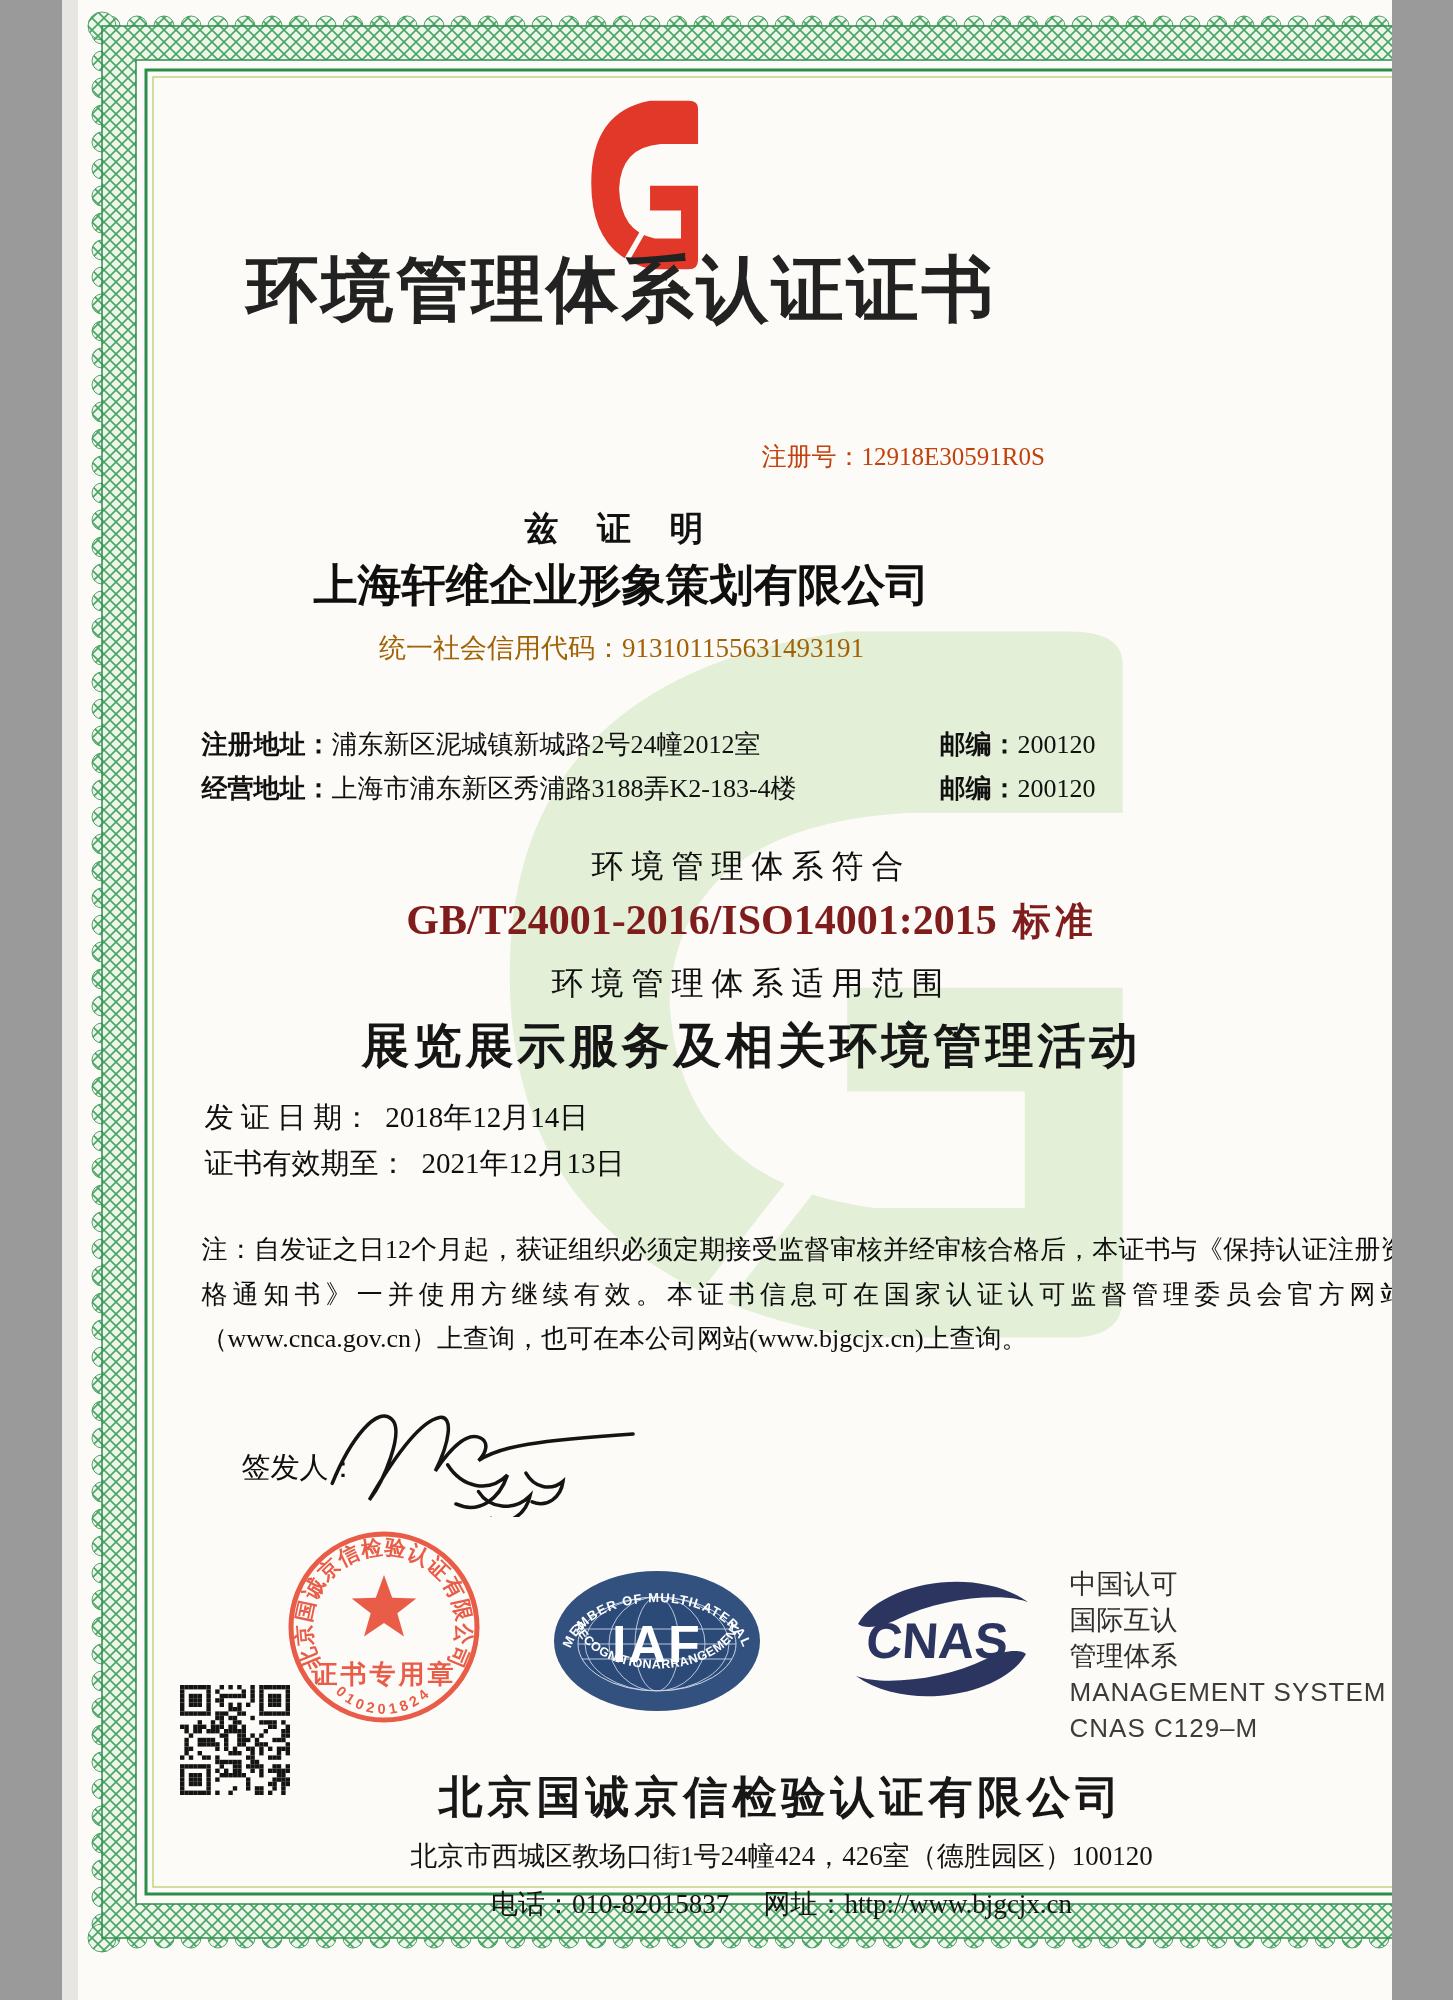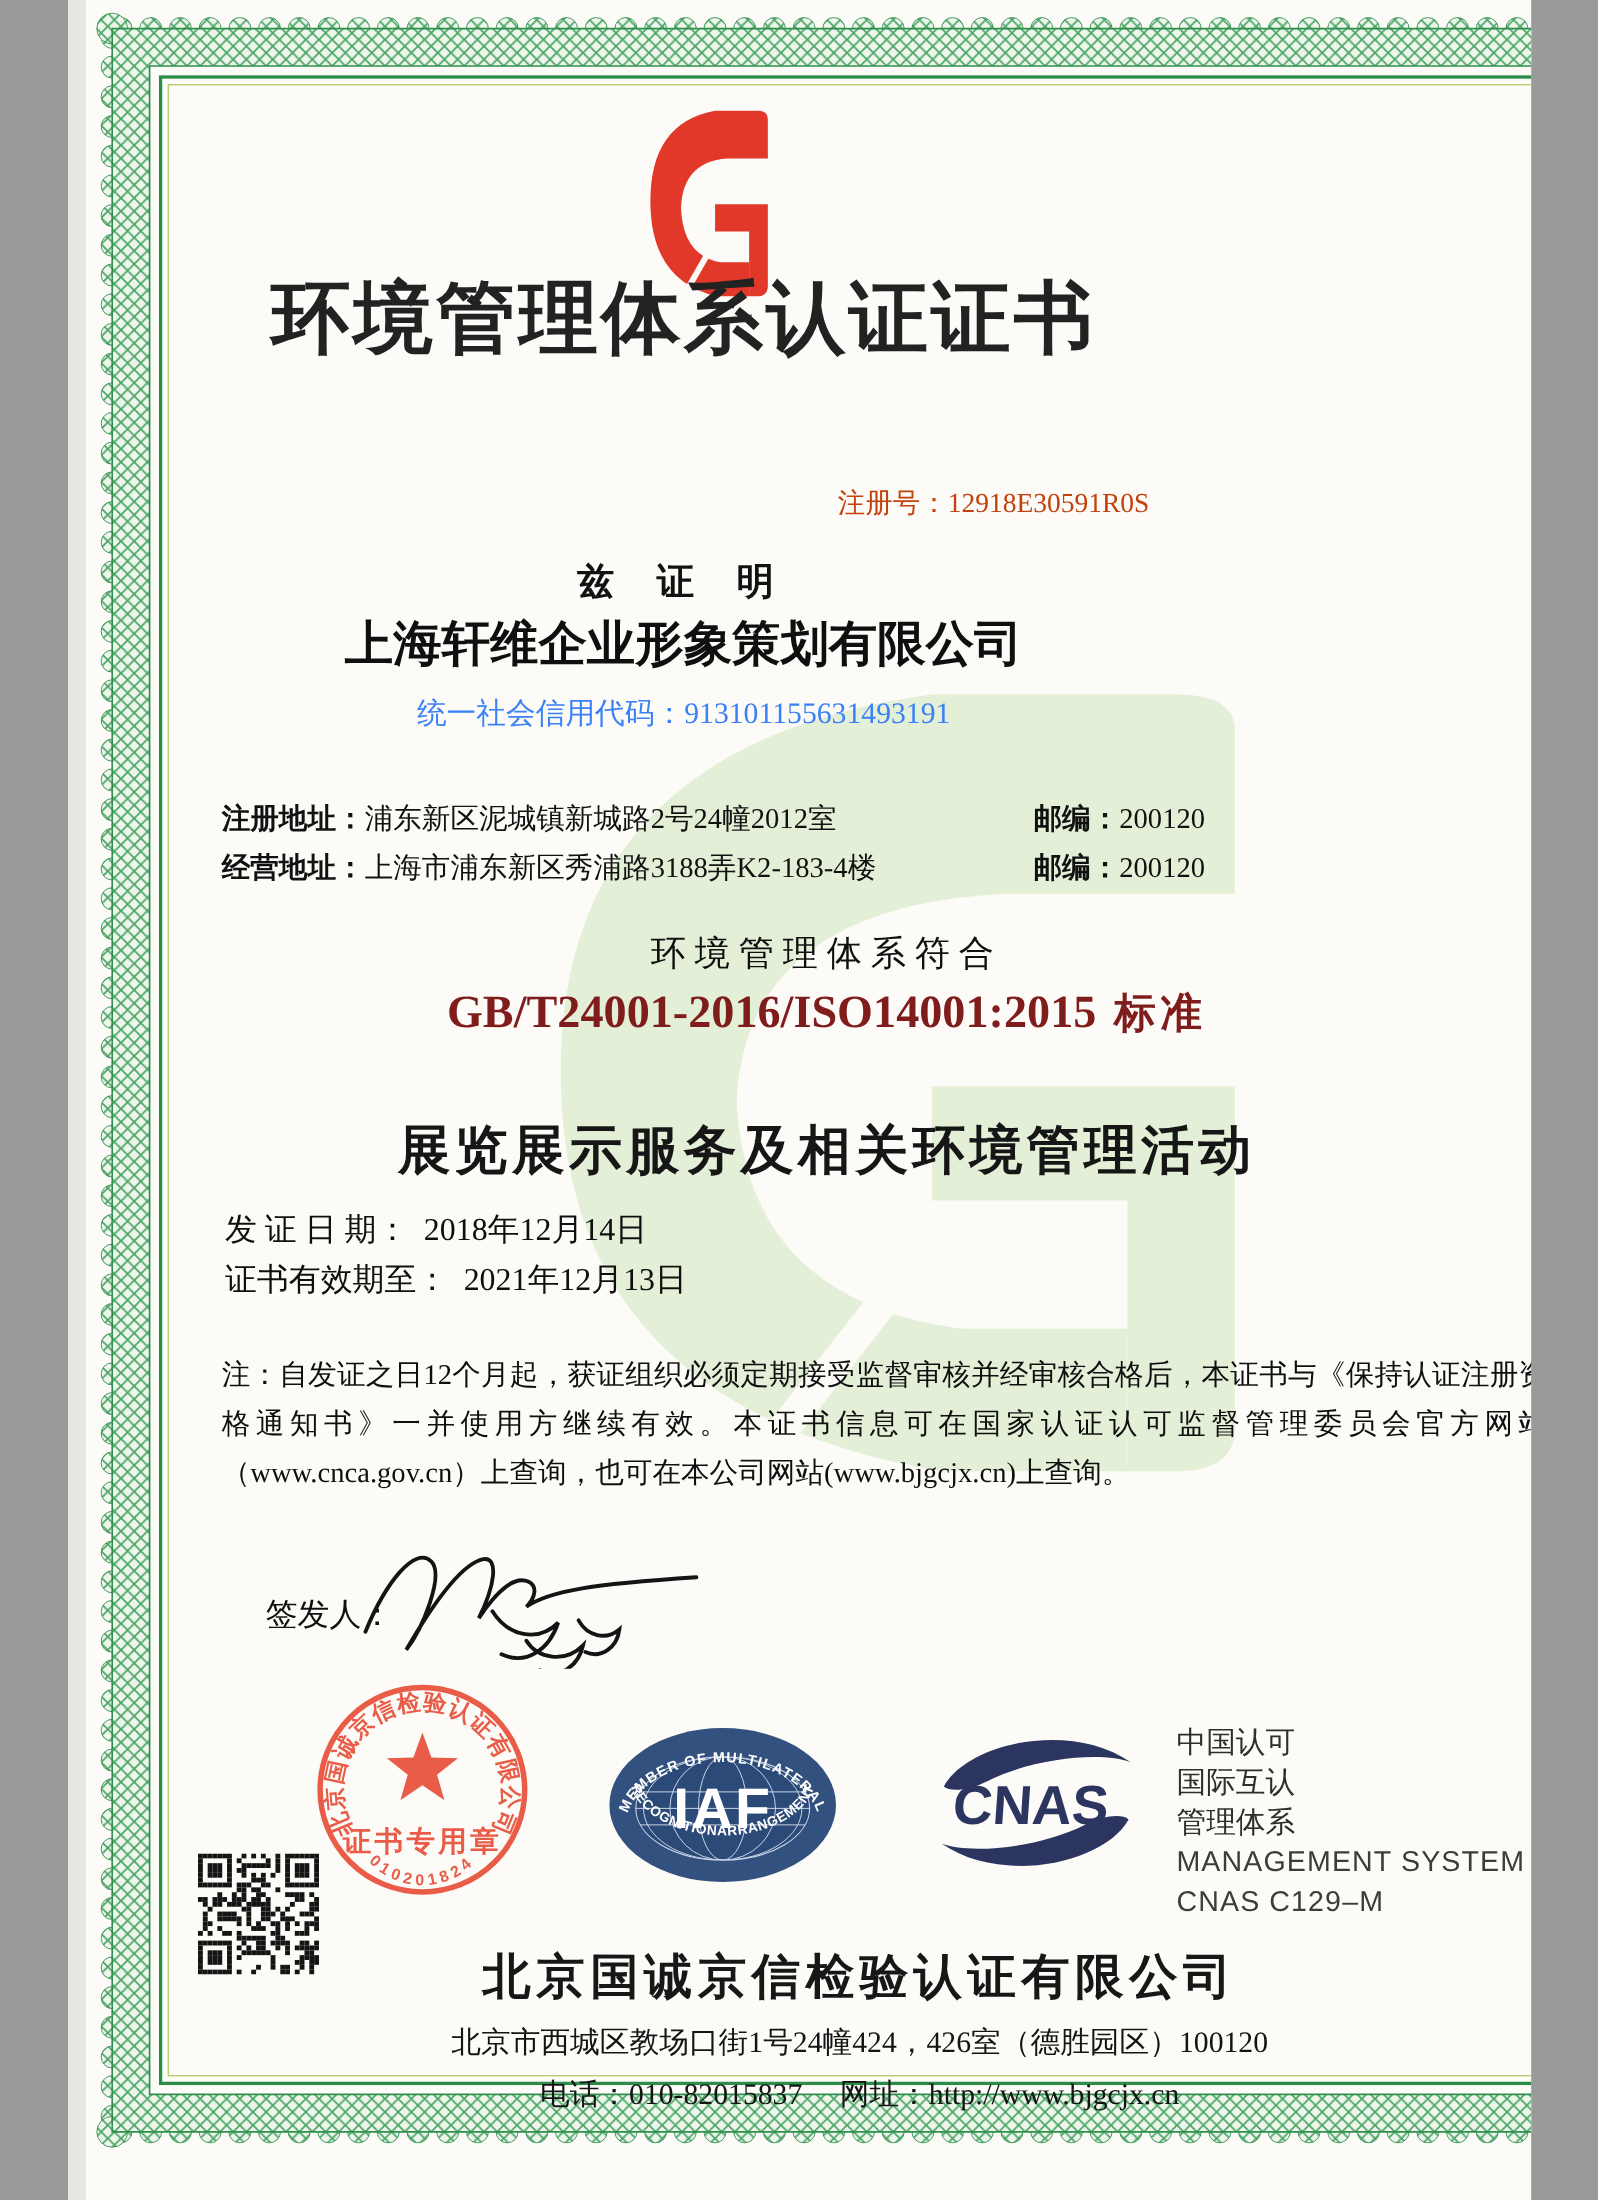--- a/index.html
+++ b/index.html
@@ -6,21 +6,21 @@
   .page{position:relative;width:1330px;height:2000px;background:#fcfbf7;margin:0 auto;overflow:hidden;
         font-family:"Liberation Serif", serif;color:#1a1a1a;}
   .abs{position:absolute;}
   .scan-strip{left:0;top:0;width:16px;height:2000px;background:#e7e6e2;}
   .svg-layer{left:0;top:0;pointer-events:none;}
   .center{text-align:center;}
   .title{font-family:"Liberation Sans",sans-serif;font-weight:700;font-size:72px;letter-spacing:3px;color:#222;}
   .regline{font-size:25px;color:#c2410c;}
   .certify{font-size:34px;font-weight:700;letter-spacing:15px;color:#111;}
   .company{font-size:44px;font-weight:700;color:#0f0f0f;text-align:center;}
-  .credit{font-size:27px;color:#3b82f6;}
+  .credit{font-size:27px;color:#a16207;}
   .addr-label{font-weight:700;}
   .addr{font-size:26px;color:#111;}
   .conform{font-size:32px;letter-spacing:8px;color:#101010;}
   .std-code{font-size:42px;font-weight:700;color:#7f1d1d;}
   .std-suffix{font-size:38px;font-weight:700;margin-left:16px;letter-spacing:4px;}
   .scope-head{font-size:32px;letter-spacing:8px;color:#101010;}
   .scope{font-family:"Liberation Sans",sans-serif;font-size:48px;font-weight:700;letter-spacing:4px;color:#161616;}
   .dateline{font-size:29px;color:#0f0f0f;}
   .dateline .val{margin-left:14px;}
   .note{font-size:26px;line-height:1.72;color:#0f0f0f;text-align:justify;}
@@ -332,20 +332,21 @@
   </div>
   <div class="abs addr" style="left:140px;top:771px;width:1180px">
     <span class="addr-label">经营地址：</span><span>上海市浦东新区秀浦路3188弄K2-183-4楼</span>
     <span class="abs" style="left:738px"><span class="addr-label">邮编：</span><span>200120</span></span>
   </div>
 
   <div class="abs conform center" style="left:140px;top:845px;width:1100px">环境管理体系符合</div>
   <div class="abs center" style="left:140px;top:896px;width:1100px">
     <span class="std-code">GB/T24001-2016/ISO14001:2015</span><span class="std-code std-suffix">标准</span>
   </div>
+  <div class="abs scope-head center" style="left:140px;top:962px;width:1100px">环境管理体系适用范围</div>
   <div class="abs scope center" style="left:140px;top:1014px;width:1100px">展览展示服务及相关环境管理活动</div>
 
   <div class="abs dateline" style="left:143px;top:1098px">
     <span>发 证 日 期：</span><span class="val">2018年12月14日</span>
   </div>
   <div class="abs dateline" style="left:143px;top:1144px">
     <span>证书有效期至：</span><span class="val">2021年12月13日</span>
   </div>
 
   <div class="abs note" style="left:140px;top:1228px;width:1205px">注：自发证之日12个月起，获证组织必须定期接受监督审核并经审核合格后，本证书与《保持认证注册资格通知书》一并使用方继续有效。本证书信息可在国家认证认可监督管理委员会官方网站（www.cnca.gov.cn）上查询，也可在本公司网站(www.bjgcjx.cn)上查询。</div>

